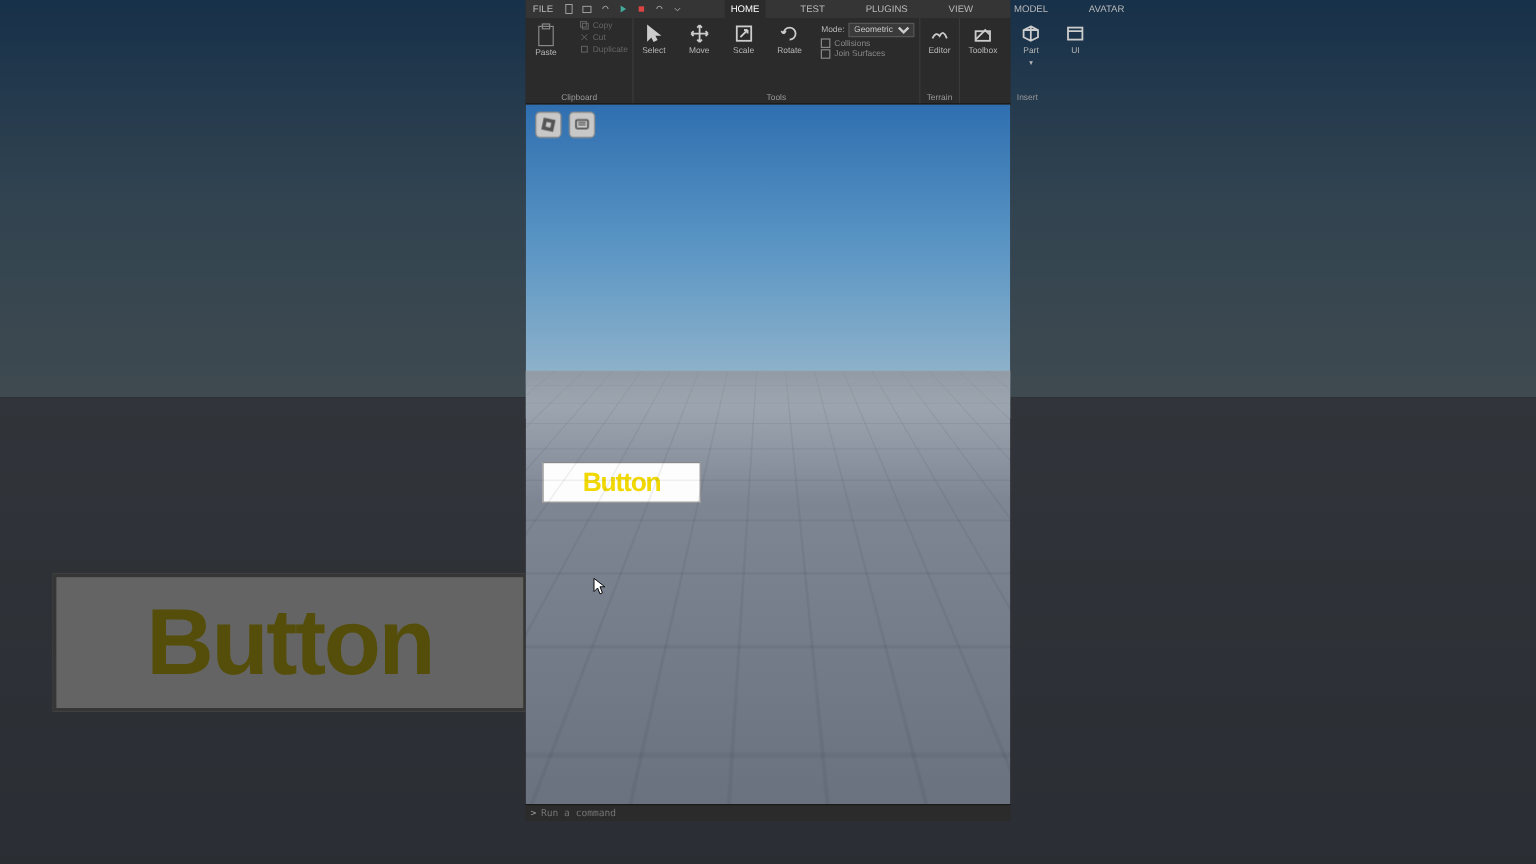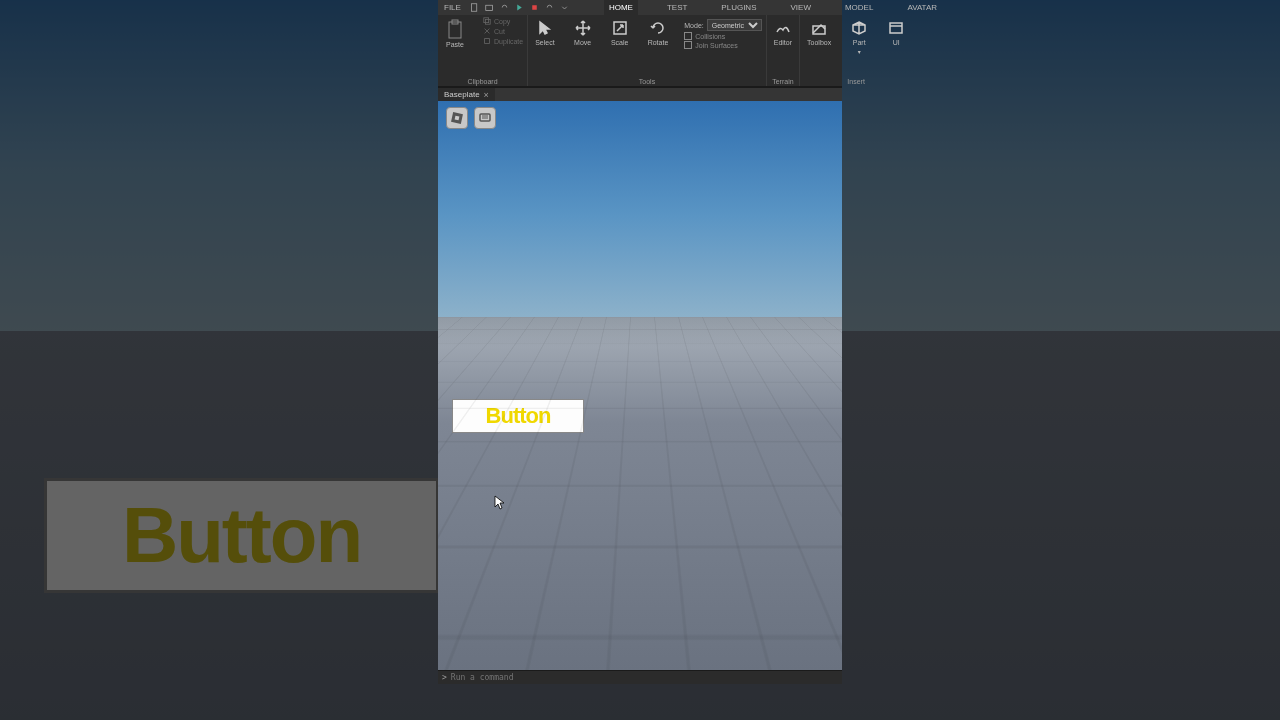--- a/index.html
+++ b/index.html
@@ -265,26 +265,20 @@
               </svg>
             </div>
             <span>UI</span>
           </div>
       </div>
       <div class="label">Insert</div>
     </div>
 
   </div>
 
-  <div class="doctabs">
-    <div class="doctab">
-      <span>Baseplate</span>
-      <span class="x">×</span>
-    </div>
-  </div>
 
   <div class="viewport">
     <div class="vp-sky"></div>
     <div class="vp-ground"></div>
     <div class="vp-grid"></div>
     <div class="vp-horizon"></div>
 
     <div class="vp-icons">
       <div class="vp-ico">
           <svg viewBox="0 0 14 14">

